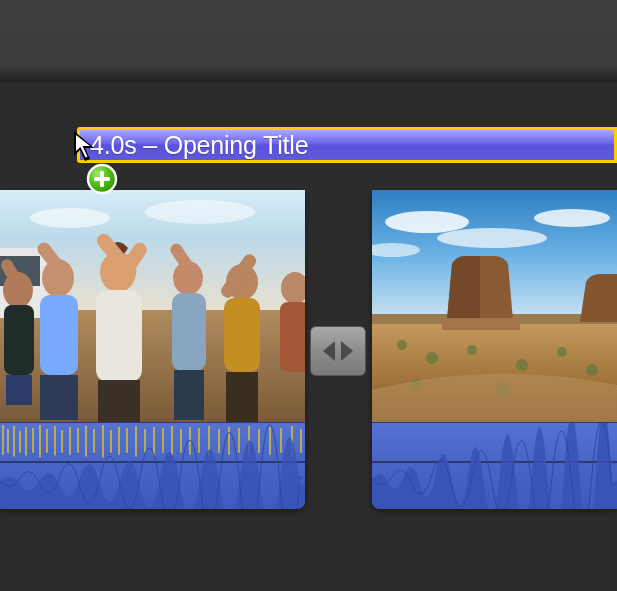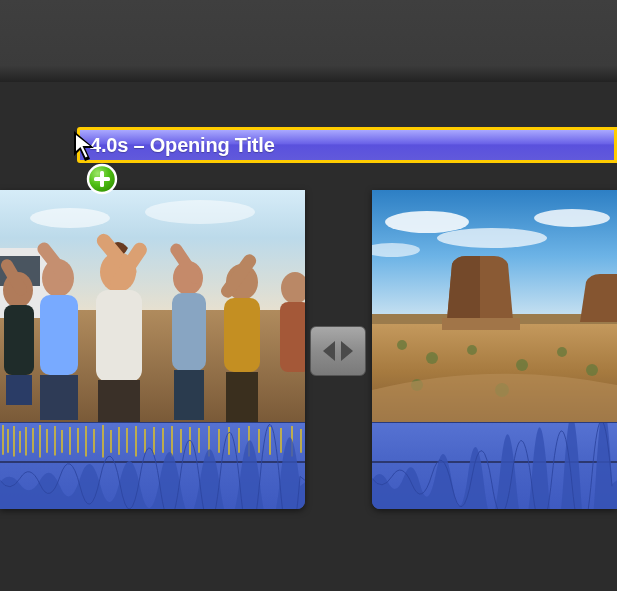--- a/index.html
+++ b/index.html
@@ -28,22 +28,22 @@
       background: linear-gradient(to bottom, #a9a8ff 0%, #6b63e8 45%, #5a51dd 50%, #6159db 100%);
       border: 3px solid #ffcc00;
       border-radius: 3px 0 0 3px;
       display: flex;
       align-items: center;
       padding-left: 10px;
       z-index: 5;
     }
     .title-bar .label {
       color: #fff;
-      font-size: 20px;
-      font-weight: 700;
+      font-size: 25px;
+      font-weight: 400;
       letter-spacing: -0.2px;
       text-shadow: 0 1px 1px rgba(0,0,0,0.25);
     }
     
     .cursor-wrap {
       position: absolute;
       left: 73px; top: 130px;
       z-index: 10;
       pointer-events: none;
     }

